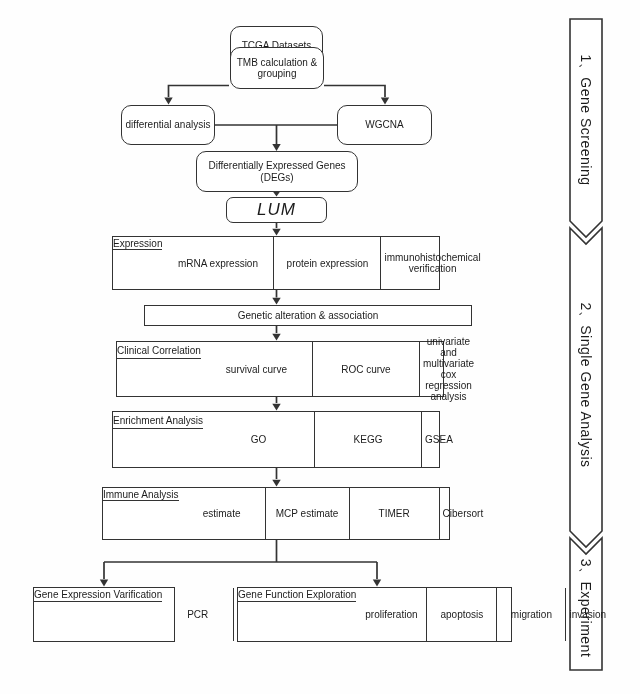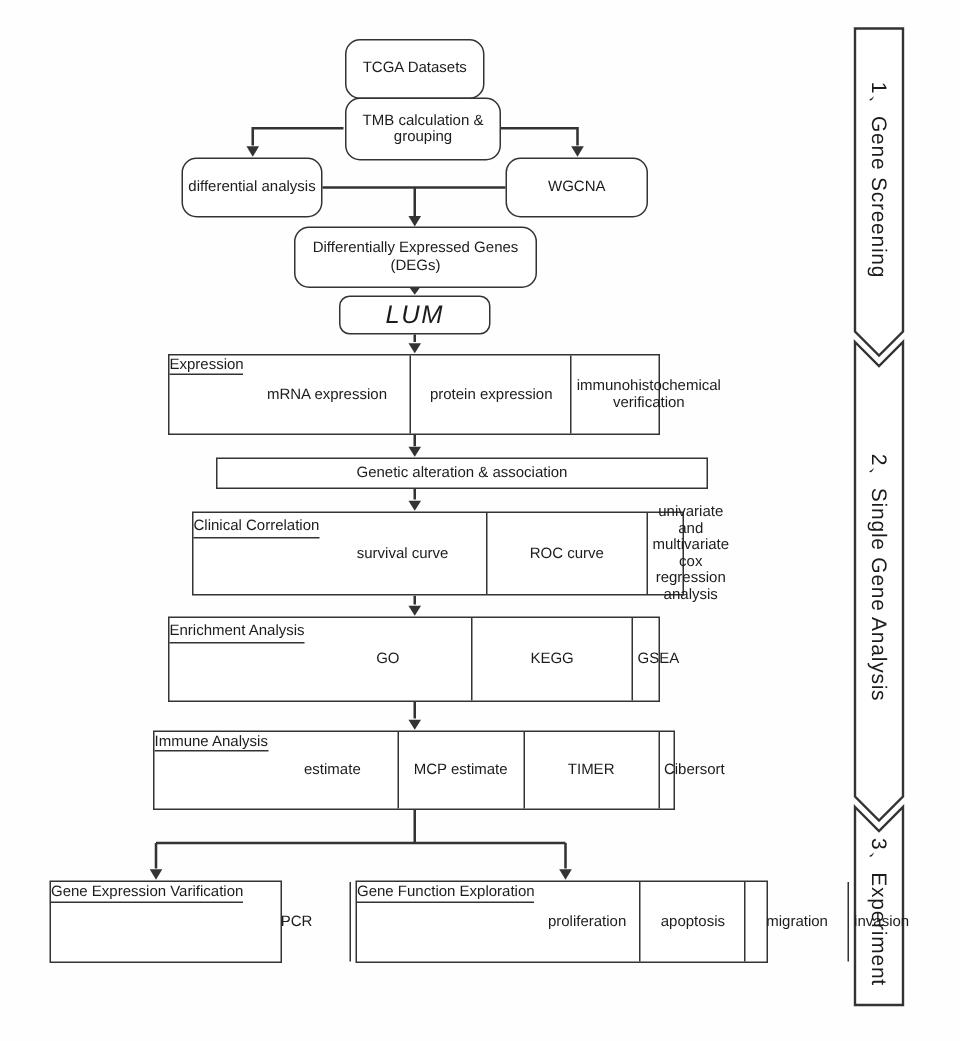--- a/index.html
+++ b/index.html
@@ -90,40 +90,40 @@
     <polygon class="arrow" points="104,586.5 99.8,579.5 108.2,579.5"></polygon>
     <path d="M377,562 V579"></path>
     <polygon class="arrow" points="377,586.5 372.8,579.5 381.2,579.5"></polygon>
 
     <polygon class="chev" points="570,19 602,19 602,221 586,237 570,221"></polygon>
     <polygon class="chev" points="570,228 586,244 602,228 602,531 586,547 570,531"></polygon>
     <polygon class="chev" points="570,538 586,554 602,538 602,670 570,670"></polygon>
   </svg>
 
   <div class="node" style="left:230px;top:26px;width:93px;height:40px">TCGA Datasets</div>
-  <div class="node" style="left:230px;top:65px;width:104px;height:42px">TMB calculation &amp; grouping</div>
+  <div class="node" style="left:230px;top:47px;width:94px;height:42px">TMB calculation &amp; grouping</div>
   <div class="node" style="left:121px;top:105px;width:94px;height:40px">differential analysis</div>
   <div class="node" style="left:337px;top:105px;width:95px;height:40px">WGCNA</div>
   <div class="node" style="left:196px;top:151px;width:162px;height:41px">Differentially Expressed Genes (DEGs)</div>
   <div class="node lum" style="left:226px;top:197px;width:101px;height:26px">LUM</div>
 
   <div class="table" style="left:112px;top:236px;width:328px;height:54px">
     <div class="thead" style="height:13px">Expression</div>
     <div class="tbody">
       <div class="cell" style="width:111px">mRNA expression</div>
       <div class="cell bl" style="width:107px">protein expression</div>
       <div class="cell bl grow">immunohistochemical verification</div>
     </div>
   </div>
 
   <div class="table single" style="left:112px;top:305px;width:328px;height:21px">
     <span>Genetic alteration &amp; association</span>
   </div>
 
-  <div class="table" style="left:128px;top:341px;width:328px;height:56px">
+  <div class="table" style="left:116px;top:341px;width:328px;height:56px">
     <div class="thead" style="height:17px">Clinical Correlation</div>
     <div class="tbody">
       <div class="cell" style="width:111px">survival curve</div>
       <div class="cell bl" style="width:107px">ROC curve</div>
       <div class="cell bl grow">univariate and multivariate cox regression analysis</div>
     </div>
   </div>
 
   <div class="table" style="left:112px;top:411px;width:328px;height:57px">
     <div class="thead" style="height:17px">Enrichment Analysis</div>
@@ -137,21 +137,21 @@
   <div class="table" style="left:102px;top:487px;width:348px;height:53px">
     <div class="thead" style="height:13px">Immune Analysis</div>
     <div class="tbody">
       <div class="cell" style="width:86px">estimate</div>
       <div class="cell bl" style="width:84px">MCP estimate</div>
       <div class="cell bl" style="width:90px">TIMER</div>
       <div class="cell bl grow">Cibersort</div>
     </div>
   </div>
 
-  <div class="table" style="left:33px;top:587px;width:155px;height:55px">
+  <div class="table" style="left:33px;top:587px;width:142px;height:55px">
     <div class="thead" style="height:14px">Gene Expression Varification</div>
     <div class="tbody">
       <div class="cell" style="width:71px">PCR</div>
       <div class="cell bl grow">WB</div>
     </div>
   </div>
 
   <div class="table" style="left:237px;top:587px;width:275px;height:55px">
     <div class="thead" style="height:14px">Gene Function Exploration</div>
     <div class="tbody">

